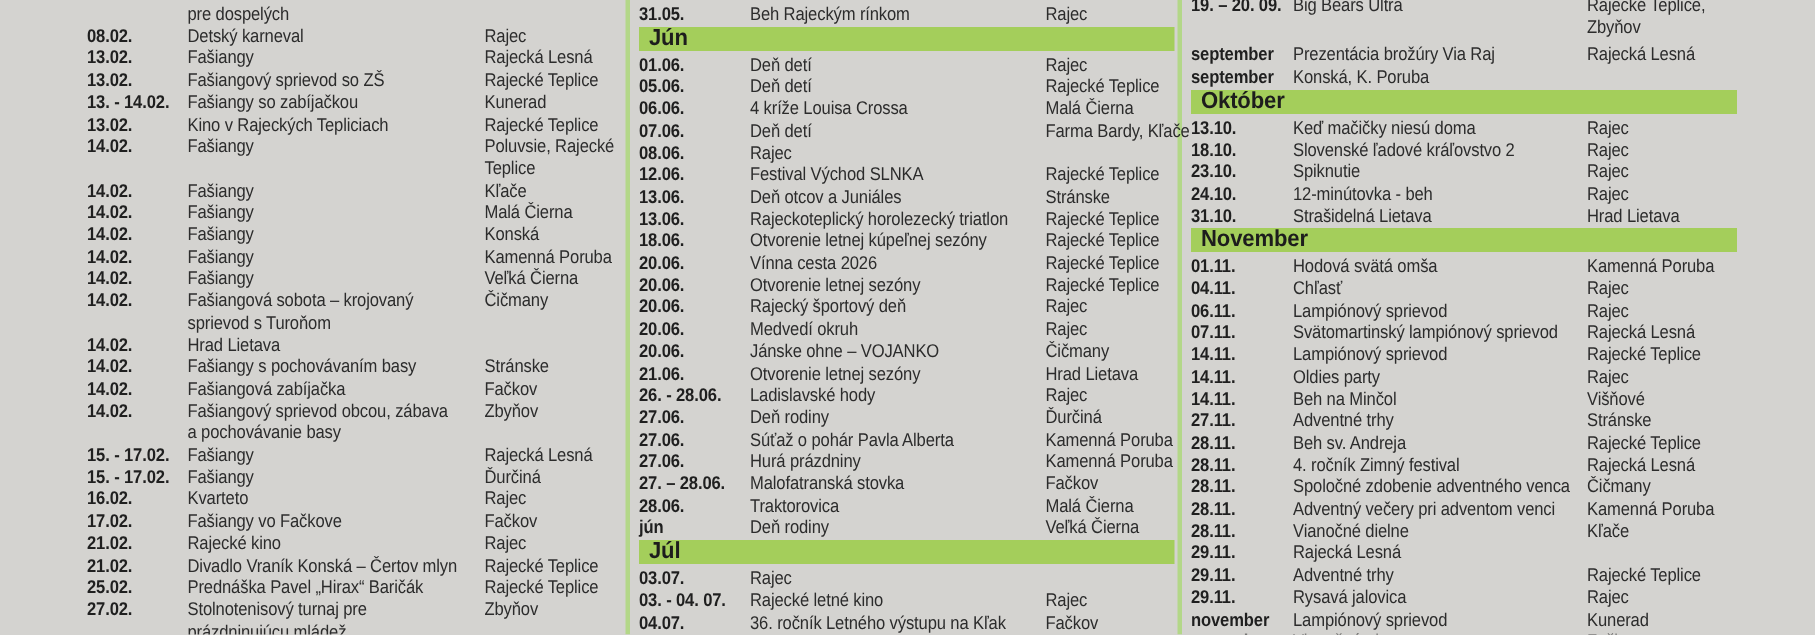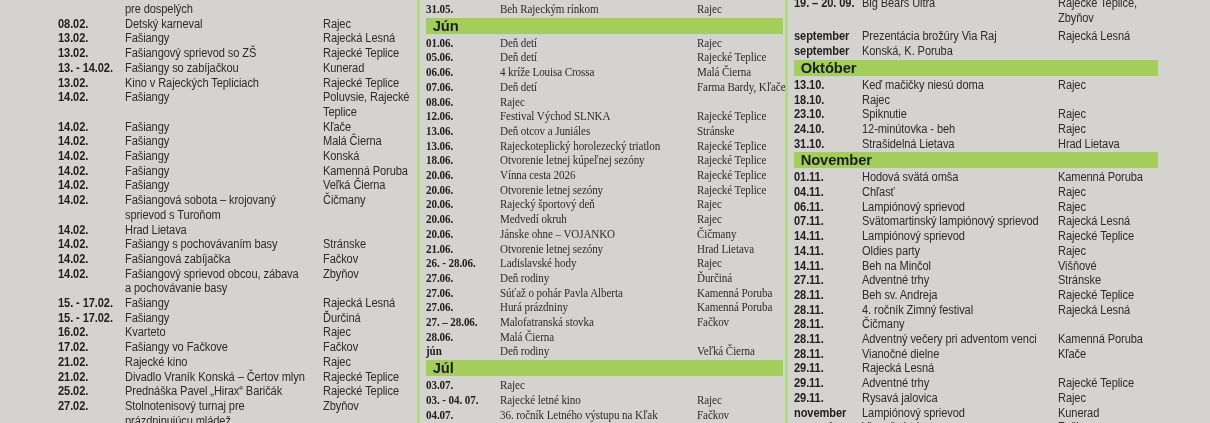--- a/index.html
+++ b/index.html
@@ -5,21 +5,21 @@
   html,body{margin:0;padding:0;}
   body{
     width:1210px;height:423px;overflow:hidden;position:relative;
     background:#d4d3d0;color:#2c2c2c;
     font-family:"Liberation Sans",sans-serif;
   }
   .divider{position:absolute;top:0;height:423px;width:3px;background:#b3d788;}
   .col{position:absolute;}
   .row{display:grid;line-height:14.7px;font-size:12.3px;}
   .col-0 .row{grid-template-columns:67px 198px 1fr;}
-  .col-1 .row{grid-template-columns:74px 197px 1fr;font-family:Liberation Serif, serif;}
+  .col-1 .row{grid-template-columns:74px 197px 1fr;}
   .col-2 .row{grid-template-columns:68px 196px 1fr;}
   .cell{display:block;}
   .tx{
     display:inline-block;vertical-align:top;white-space:pre;
     transform:scaleX(0.9);transform-origin:0 0;letter-spacing:-0.1px;
   }
   .date .tx{font-weight:bold;color:#1f1f1f;}
   .month-bar{
     background:#a4ce5b;height:16px;margin:1px 0 2px 0;
     display:flex;align-items:center;
@@ -270,20 +270,21 @@
       <span class="cell event"><span class="tx">Hurá prázdniny</span></span>
       <span class="cell location"><span class="tx">Kamenná Poruba</span></span>
     </div>
     <div class="row">
       <span class="cell date"><span class="tx">27. – 28.06.</span></span>
       <span class="cell event"><span class="tx">Malofatranská stovka</span></span>
       <span class="cell location"><span class="tx">Fačkov</span></span>
     </div>
     <div class="row">
       <span class="cell date"><span class="tx">28.06.</span></span>
+      <span class="cell event"><span class="tx">Traktorovica</span></span>
       <span class="cell location"><span class="tx">Malá Čierna</span></span>
     </div>
     <div class="row">
       <span class="cell date"><span class="tx">jún</span></span>
       <span class="cell event"><span class="tx">Deň rodiny</span></span>
       <span class="cell location"><span class="tx">Veľká Čierna</span></span>
     </div>
     <div class="month-bar">
       <span class="tx">Júl</span>
     </div>
@@ -327,20 +328,21 @@
     <div class="month-bar">
       <span class="tx">Október</span>
     </div>
     <div class="row">
       <span class="cell date"><span class="tx">13.10.</span></span>
       <span class="cell event"><span class="tx">Keď mačičky niesú doma</span></span>
       <span class="cell location"><span class="tx">Rajec</span></span>
     </div>
     <div class="row">
       <span class="cell date"><span class="tx">18.10.</span></span>
+      <span class="cell event"><span class="tx">Slovenské ľadové kráľovstvo 2</span></span>
       <span class="cell location"><span class="tx">Rajec</span></span>
     </div>
     <div class="row">
       <span class="cell date"><span class="tx">23.10.</span></span>
       <span class="cell event"><span class="tx">Spiknutie</span></span>
       <span class="cell location"><span class="tx">Rajec</span></span>
     </div>
     <div class="row">
       <span class="cell date"><span class="tx">24.10.</span></span>
       <span class="cell event"><span class="tx">12-minútovka - beh</span></span>
@@ -399,20 +401,21 @@
       <span class="cell event"><span class="tx">Beh sv. Andreja</span></span>
       <span class="cell location"><span class="tx">Rajecké Teplice</span></span>
     </div>
     <div class="row">
       <span class="cell date"><span class="tx">28.11.</span></span>
       <span class="cell event"><span class="tx">4. ročník Zimný festival</span></span>
       <span class="cell location"><span class="tx">Rajecká Lesná</span></span>
     </div>
     <div class="row">
       <span class="cell date"><span class="tx">28.11.</span></span>
+      <span class="cell event"><span class="tx">Spoločné zdobenie adventného venca</span></span>
       <span class="cell location"><span class="tx">Čičmany</span></span>
     </div>
     <div class="row">
       <span class="cell date"><span class="tx">28.11.</span></span>
       <span class="cell event"><span class="tx">Adventný večery pri adventom venci</span></span>
       <span class="cell location"><span class="tx">Kamenná Poruba</span></span>
     </div>
     <div class="row">
       <span class="cell date"><span class="tx">28.11.</span></span>
       <span class="cell event"><span class="tx">Vianočné dielne</span></span>

